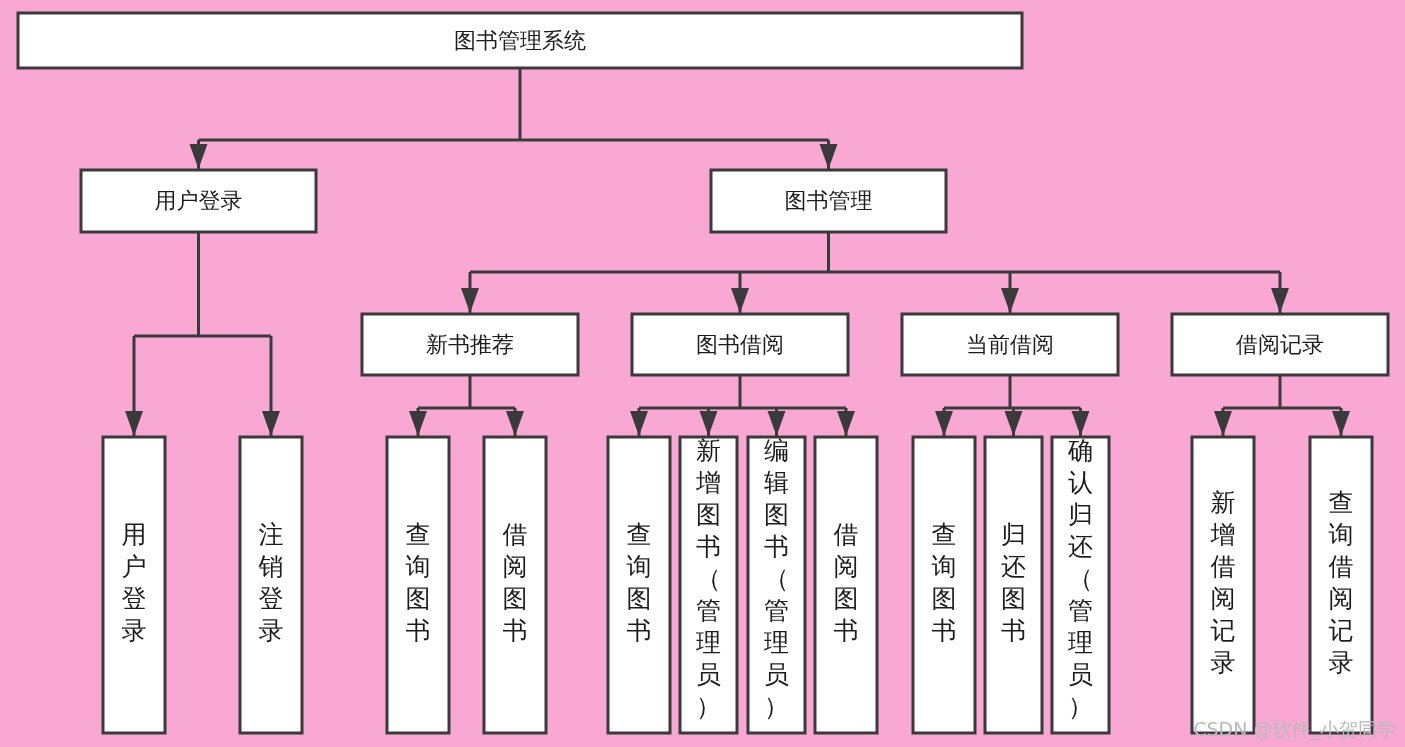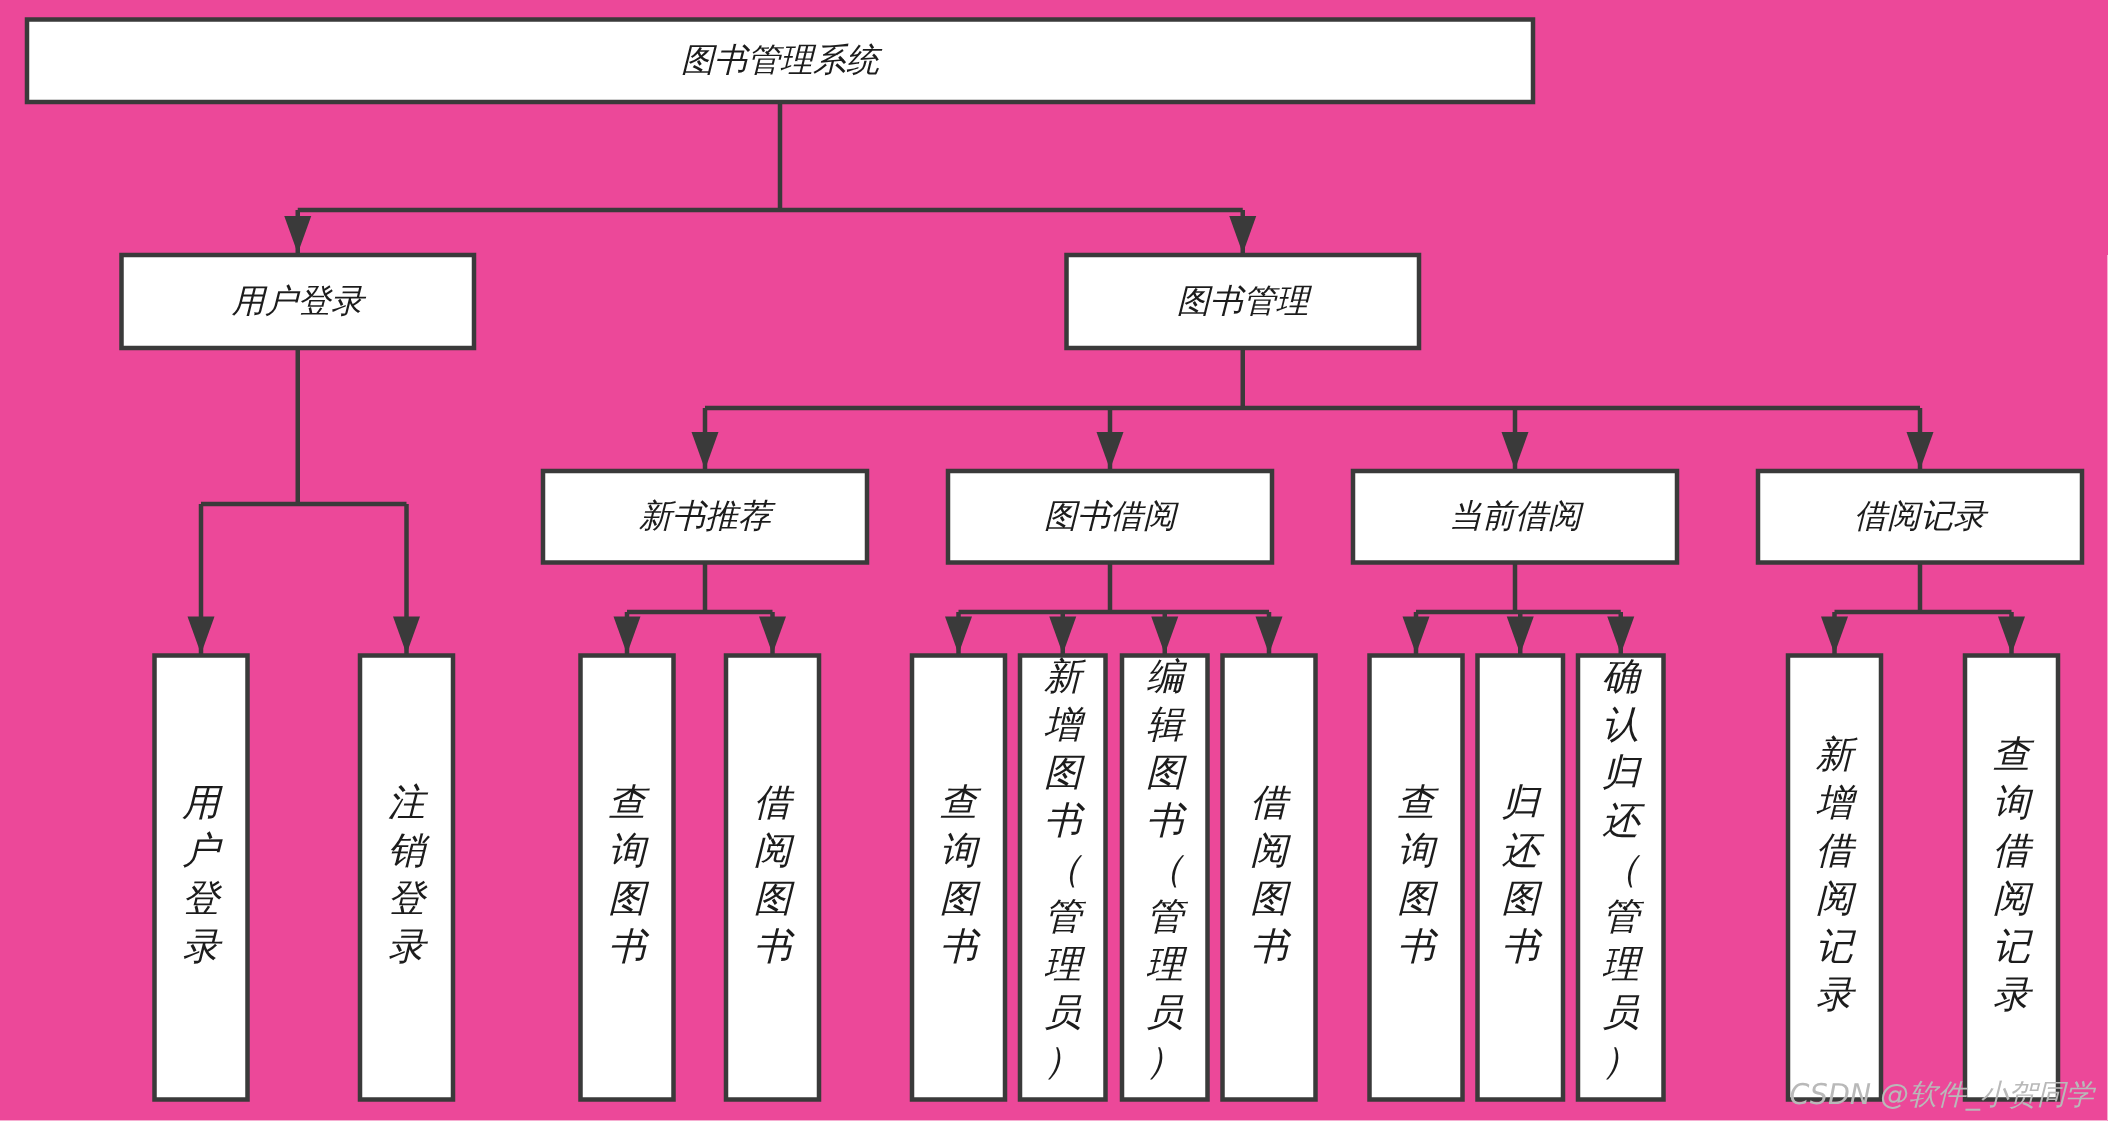--- a/index.html
+++ b/index.html
@@ -8,23 +8,22 @@
     padding: 0;
     background: #ffffff;
   }
   body {
     font-family: "DejaVu Sans", "Liberation Sans", sans-serif;
   }
   #diagram-root {
     position: relative;
     width: 1405px;
     height: 747px;
-    background: #ec4899;
+    background: #f9a8d4;
     overflow: hidden;
-    font-style: italic;
   }
   svg.diagram-canvas {
     position: absolute;
     left: 0;
     top: 0;
     width: 1405px;
     height: 747px;
   }
   .node-box {
     fill: #ffffff;

